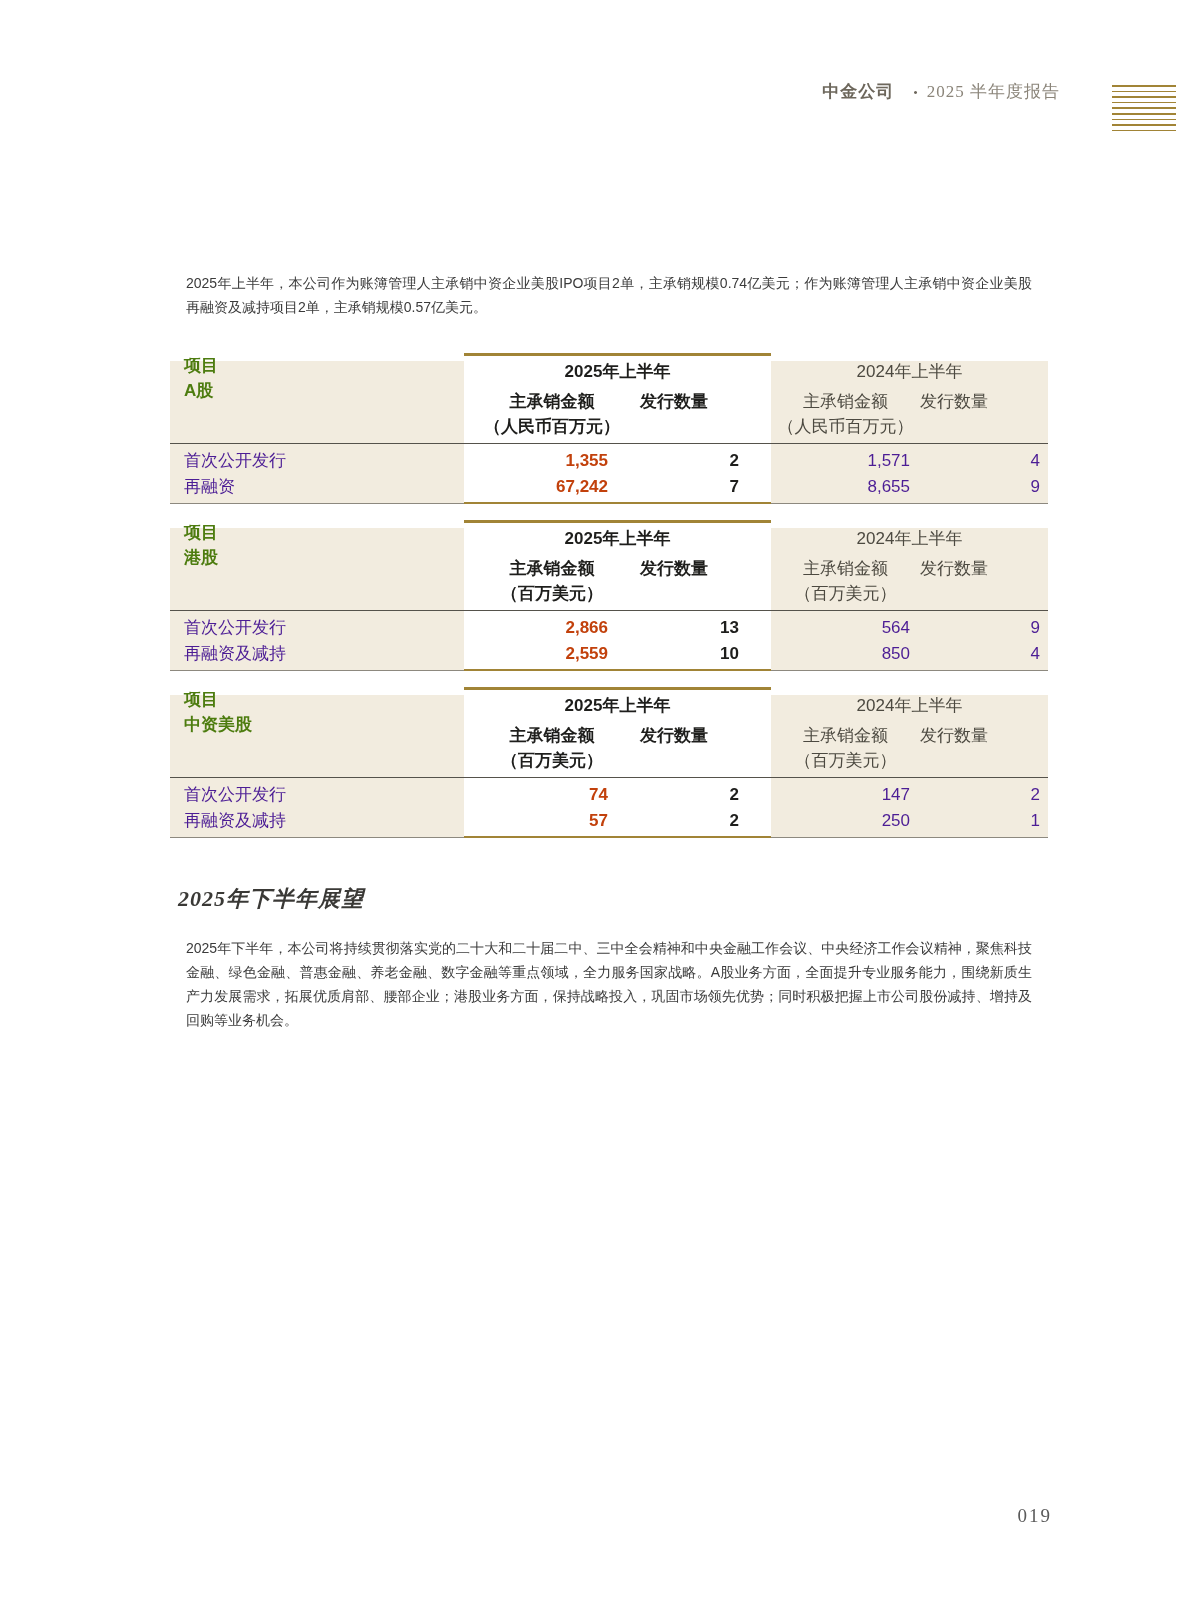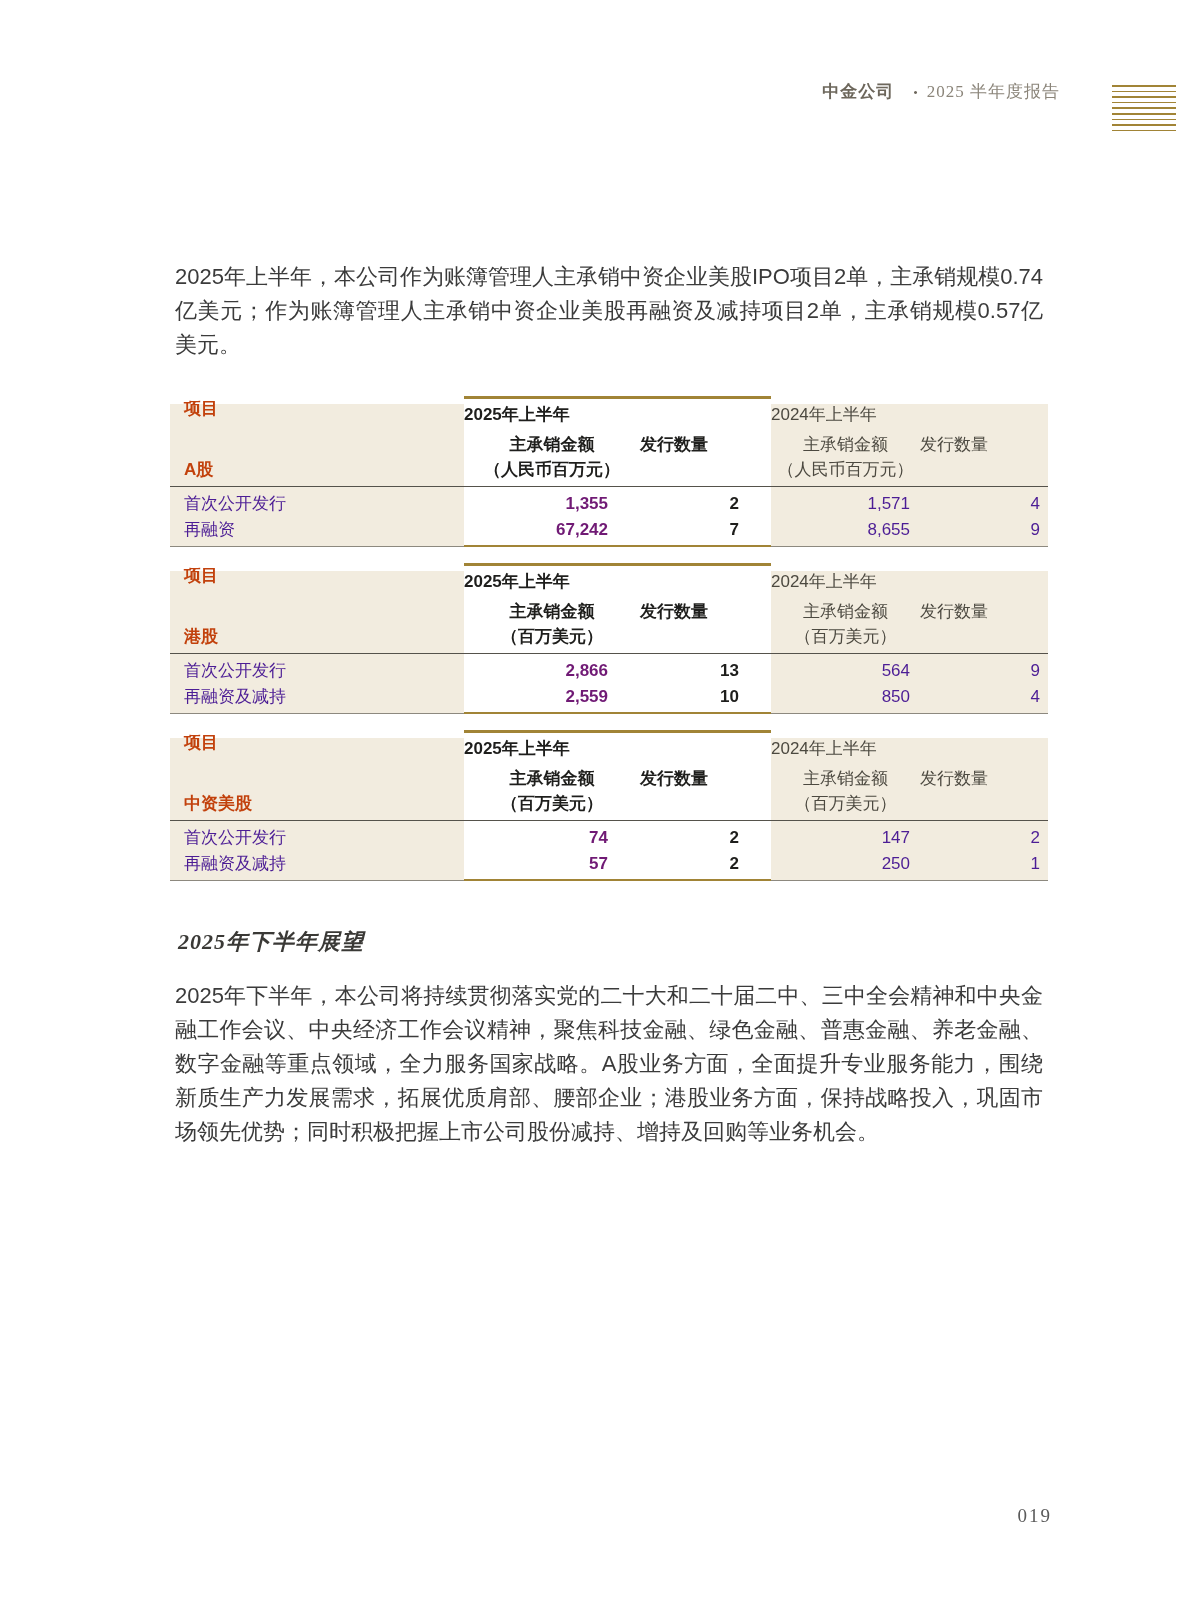--- a/index.html
+++ b/index.html
@@ -17,21 +17,21 @@
   .page-header .company { color:#6d675c; font-weight:700; margin-right:19px; }
   .page-header .dot { color:#6d675c; font-size:13px; margin-right:8px; }
   .deco {
     position:absolute; top:85px; right:14px; width:64px; height:49px;
     background:repeating-linear-gradient(to bottom,#a18436 0 1.6px, transparent 1.6px 5.6px);
   }
 
   
   .content { position:absolute; left:170px; top:255px; width:878px; }
   .para {
-    margin:5px; font-size:22px; line-height:34px; color:#3b3b3b;
+    margin:16px; font-size:14px; line-height:24px; color:#3b3b3b;
     text-align:justify;
   }
 
   
   .tables { margin-top:34px; display:flex; flex-direction:column; gap:16px; }
   .fin-table { position:relative; width:878px; height:151px; font-size:17px; }
   .bg-beige {
     position:absolute; left:0; right:0; top:8px; bottom:0;
     background:#f2ecdf; border-bottom:1px solid #8d897f;
   }
@@ -42,37 +42,37 @@
   }
   .sep-line { position:absolute; left:0; right:0; top:90px; height:1px; background:#55524b; }
   .tgrid {
     position:relative; display:grid;
     grid-template-columns:294px 176px 131px 149px 128px;
     grid-template-rows:90px 26px 26px; padding-bottom:9px;
   }
   .hleft {
     grid-column:1; grid-row:1; display:flex; flex-direction:column;
     justify-content:flex-start; padding:0 0 12px 14px; line-height:25px;
-    font-weight:700; color:#c2410c;gap:36px;
+    font-weight:700; color:#4d7c0f;
   }
   .hblock { grid-row:1; display:grid; grid-template-rows:30px 25px 25px; padding-top:7px; }
   .b2025 { grid-column:2 / 4; grid-template-columns:176px 131px; font-weight:700; color:#1e1e1c; }
   .b2024 { grid-column:4 / 6; grid-template-columns:149px 128px; color:#4c4940; }
-  .hblock .period { grid-column:1 / 3; grid-row:1; }
+  .hblock .period { grid-column:1 / 3; grid-row:1; text-align:center; }
   .hblock .amount-label { grid-column:1; grid-row:2; text-align:center; }
   .hblock .count-label { grid-column:2; grid-row:2; text-align:left; }
   .b2025 .count-label { padding-right:32px; }
   .b2024 .count-label { padding-right:8px; }
   .hblock .unit-label { grid-column:1; grid-row:3; text-align:center; }
 
   .bcell { line-height:26px; color:#4c1d95; }
   .row2 { grid-row:2; padding-top:5px; }
   .row3 { grid-row:3; padding-top:5px; }
   .lab  { grid-column:1; padding-left:14px; }
-  .v25a { grid-column:2; text-align:right; padding-right:32px; font-weight:700; color:#701a75; }
+  .v25a { grid-column:2; text-align:right; padding-right:32px; font-weight:700; color:#c2410c; }
   .v25c { grid-column:3; text-align:right; padding-right:32px; font-weight:700; color:#1e1e1c; }
   .v24a { grid-column:4; text-align:right; padding-right:10px; }
   .v24c { grid-column:5; text-align:right; padding-right:8px; }
 
   
   .note { margin:26px 0 0 0; font-size:15.5px; color:#4c4c4c; line-height:22px; }
   .note-prefix { font-style:italic; margin-right:22px; color:#5a584f; }
   .outlook-heading {
     margin:46px 0 0 8px; font-family:"Liberation Serif","DejaVu Serif",serif;
     font-style:italic; font-weight:700; font-size:22px; color:#3a3936; letter-spacing:1px;

